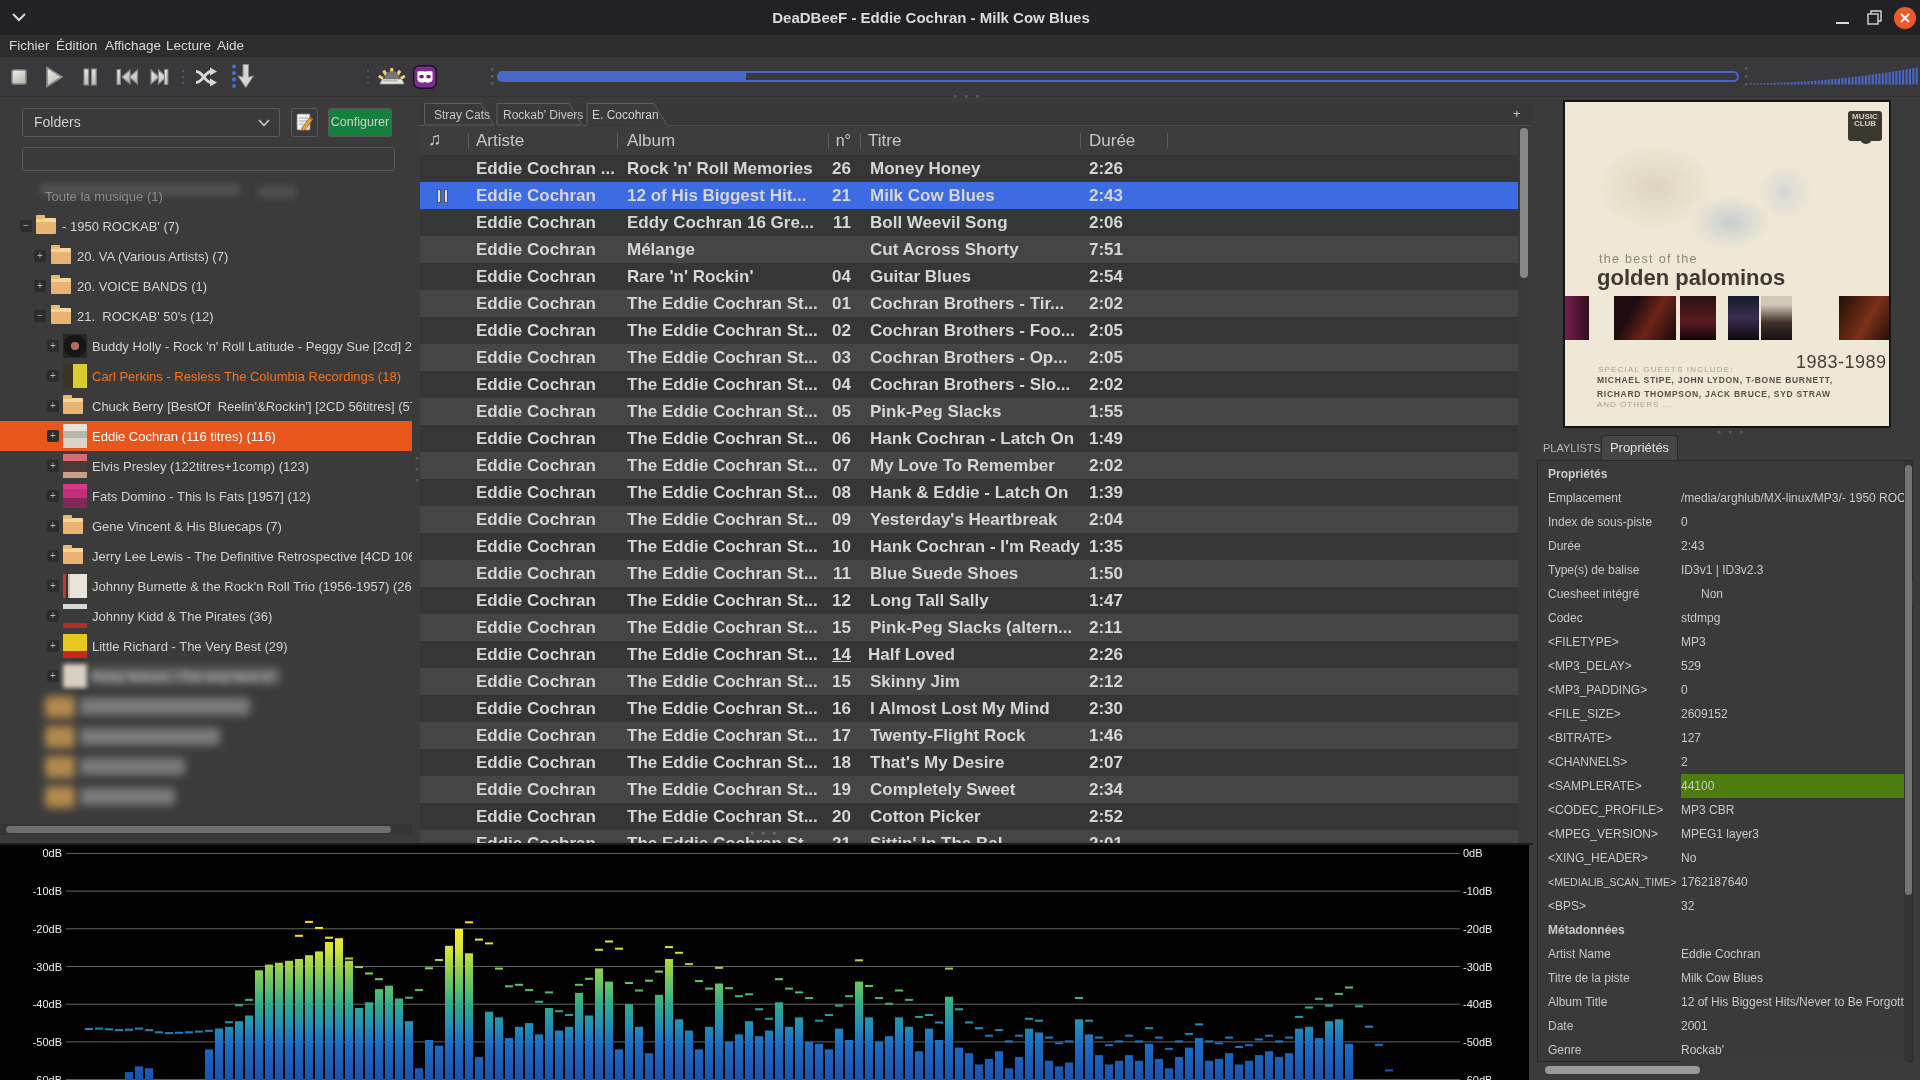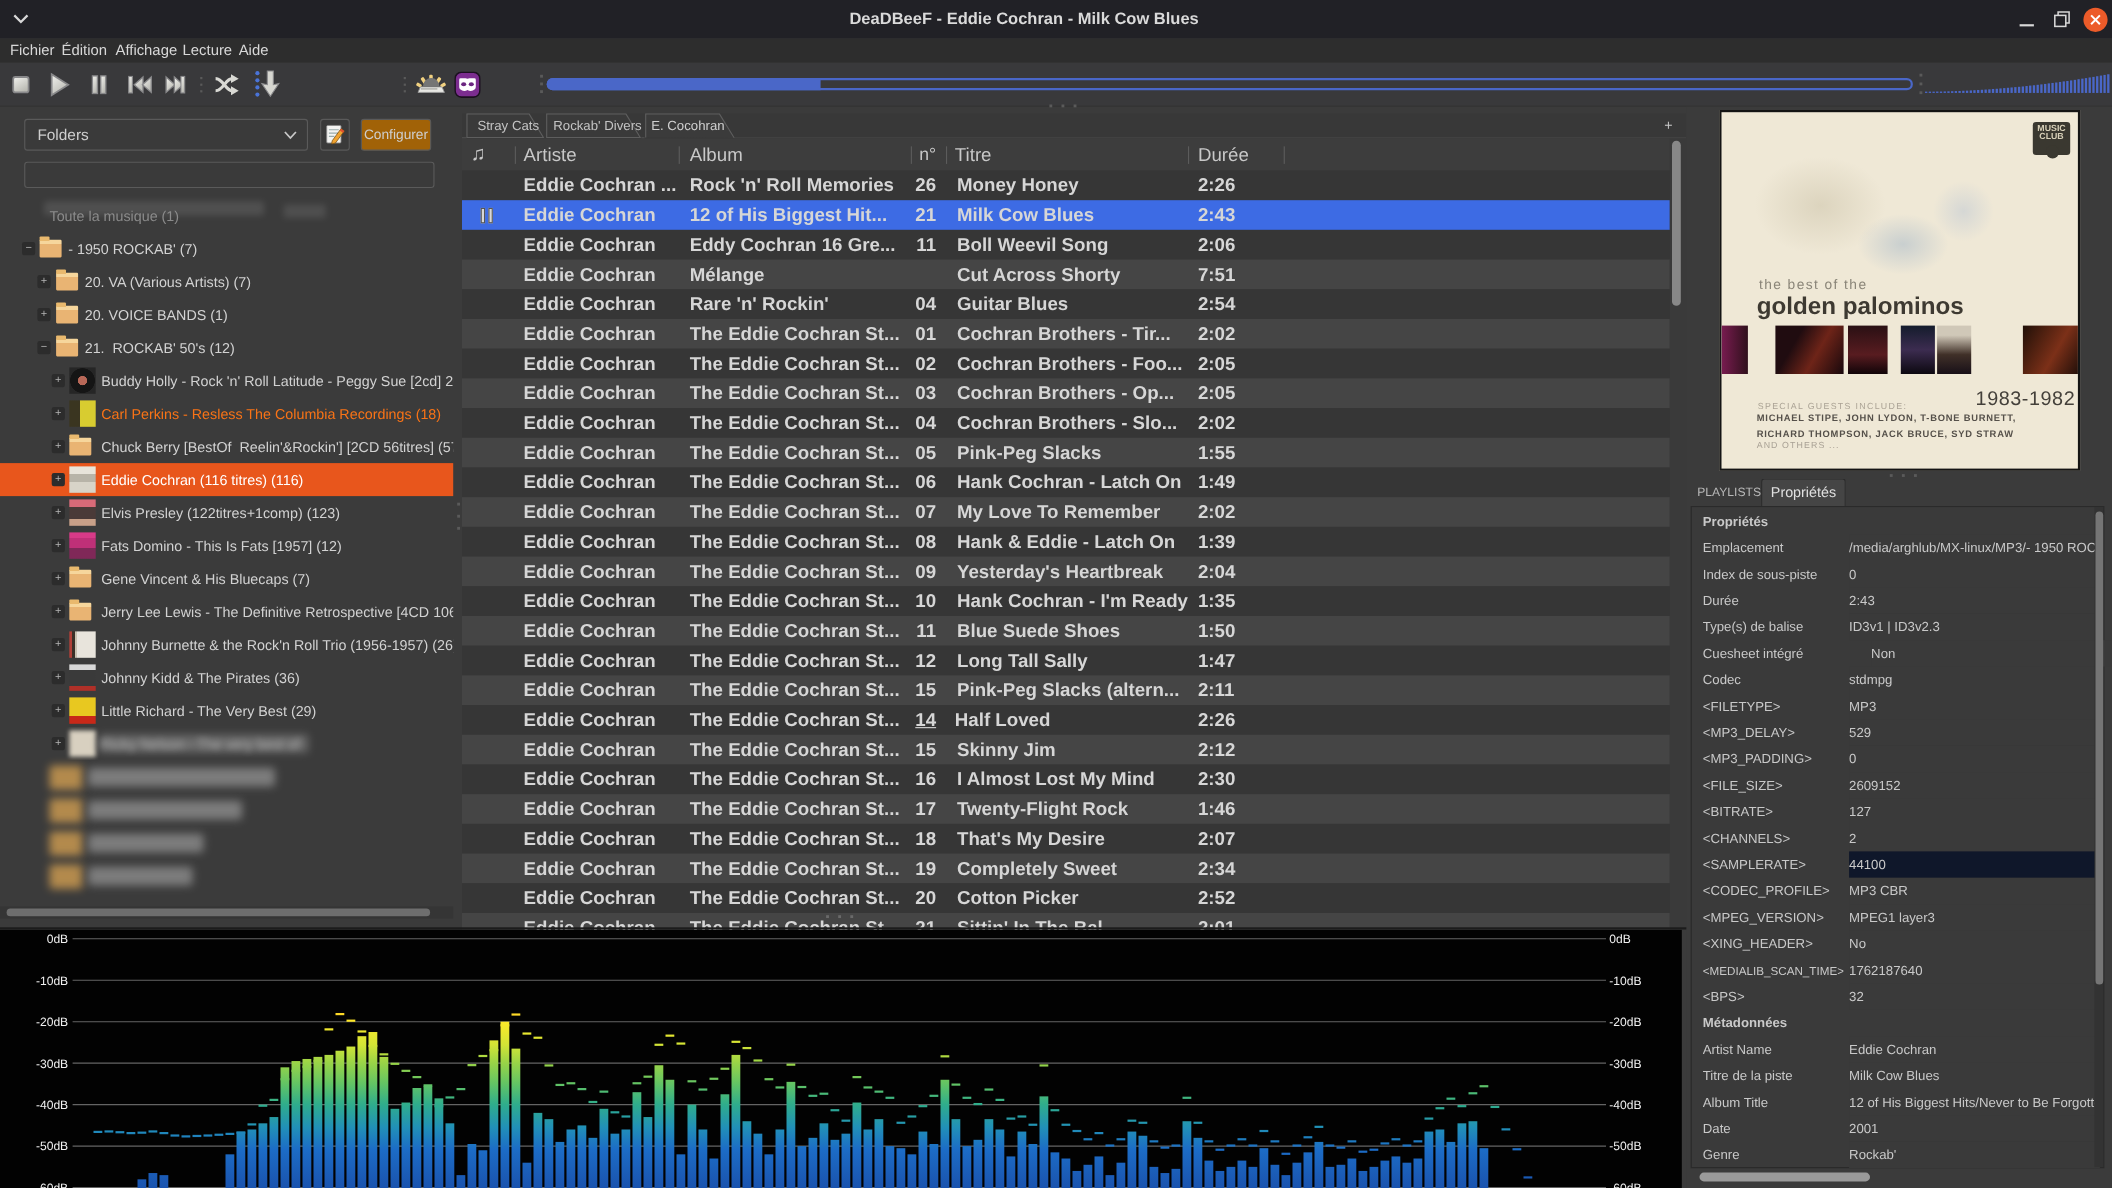--- a/index.html
+++ b/index.html
@@ -191,21 +191,21 @@
 <div class="abs" style="left:291px;top:108px;width:27px;height:29px;background:#3a3a3a;border:1px solid #5a5a5a;border-radius:3px;">
  <svg class="abs" style="left:4px;top:4px" width="18" height="19" viewBox="0 0 18 19">
   <rect x="1" y="1" width="13" height="16" rx="1" fill="#f4f4f2" stroke="#888" stroke-width="0.8"></rect>
   <g stroke="#9aa" stroke-width="1">
         <path d="M3 5 H12 M3 8 H12 M3 11 H8"></path>
       </g>
   <path d="M6 15 L14 4 L17 6 L9 17 L5.5 17.8 Z" fill="#f0a330" stroke="#7a5010" stroke-width="0.7"></path>
   <path d="M14 4 L17 6 L15.8 7.6 L12.8 5.6 Z" fill="#e05030"></path>
  </svg>
 </div>
-<div class="abs" style="left:328px;top:108px;width:64px;height:29px;background:#a16207;border:1px solid #5a5a5a;border-radius:3px;">
+<div class="abs" style="left:328px;top:108px;width:64px;height:29px;background:#15803d;border:1px solid #5a5a5a;border-radius:3px;">
  <div style="text-align:center;line-height:27px;font-size:12.5px;color:#cecece;">Configurer</div>
 </div>
 <div class="abs" style="left:22px;top:147px;width:373px;height:24px;background:#3a3a3a;border:1px solid #5a5a5a;border-radius:3px;"></div>
 <div class="treerow" style="top:181px;">
     <div class="trtext" style="left:45px;color:#8a8a8a;">Toute la musique (1)</div>
   </div>
 <div class="treerow" style="top:211px;">
     <div class="exp" style="left:20px">−</div>
     <div class="folder" style="left:36px"></div>
     <div class="trtext" style="left:62px;color:#d2d2d2;">- 1950 ROCKAB' (7)</div>
@@ -529,21 +529,21 @@
  <div class="abs" style="left:285px;top:11px;width:30px;height:20px;color:#d8d0b8;font-size:8px;font-weight:bold;line-height:7px;text-align:center;">MUSIC CLUB</div>
  <div class="abs" style="left:295px;top:30px;width:12px;height:12px;background:#3a3830;border-radius:50%;"></div>
  <div class="abs" style="left:34px;top:150px;color:#8a8578;font-size:12.5px;letter-spacing:1.3px;white-space:nowrap;">the best of the</div>
  <div class="abs" style="left:32px;top:163px;color:#3e3a32;font-size:22px;font-weight:bold;letter-spacing:0px;white-space:nowrap;">golden palominos</div>
  <div class="abs" style="left:0px;top:194px;width:24px;height:44px;background:linear-gradient(90deg,#781c50,#30101c);"></div>
  <div class="abs" style="left:49px;top:194px;width:62px;height:44px;background:linear-gradient(120deg,#200c10 30%,#6e2418 60%,#18080c);"></div>
  <div class="abs" style="left:115px;top:194px;width:36px;height:44px;background:linear-gradient(180deg,#2a1014,#581c20 60%,#100408);"></div>
  <div class="abs" style="left:163px;top:194px;width:31px;height:44px;background:linear-gradient(180deg,#141c2c,#3c2c50 50%,#0c0810);"></div>
  <div class="abs" style="left:196px;top:194px;width:31px;height:44px;background:linear-gradient(180deg,#d0c8b8 20%,#403028,#181018);"></div>
  <div class="abs" style="left:274px;top:194px;width:54px;height:44px;background:linear-gradient(120deg,#201008,#7c3018 55%,#180c08);"></div>
- <div class="abs" style="left:231px;top:250px;color:#44403a;font-size:18px;letter-spacing:0.5px;white-space:nowrap;">1983-1982</div>
+ <div class="abs" style="left:231px;top:250px;color:#44403a;font-size:18px;letter-spacing:0.5px;white-space:nowrap;">1983-1989</div>
  <div class="abs" style="left:33px;top:263px;color:#aaa294;font-size:8px;letter-spacing:1.2px;white-space:nowrap;">SPECIAL GUESTS INCLUDE:</div>
  <div class="abs" style="left:32px;top:273px;color:#55504a;font-size:8.5px;font-weight:bold;letter-spacing:0.7px;white-space:nowrap;">MICHAEL STIPE, JOHN LYDON, T-BONE BURNETT,</div>
  <div class="abs" style="left:32px;top:287px;color:#55504a;font-size:8.5px;font-weight:bold;letter-spacing:0.7px;white-space:nowrap;">RICHARD THOMPSON, JACK BRUCE, SYD STRAW</div>
  <div class="abs" style="left:32px;top:298px;color:#a8a094;font-size:8px;letter-spacing:1px;white-space:nowrap;">AND OTHERS ...</div>
 </div>
 <svg class="abs" style="left:1716px;top:428px" width="30" height="8" viewBox="0 0 30 8">
     <g fill="#5a5a5a">
       <rect x="2" y="3" width="2.6" height="2.6"></rect>
       <rect x="13" y="3" width="2.6" height="2.6"></rect>
       <rect x="24" y="3" width="2.6" height="2.6"></rect>
@@ -571,21 +571,21 @@
 <div class="prow" style="left:1681px;top:654px;width:228px;overflow:hidden;background:#3a3a3a;">529</div>
 <div class="prow" style="left:1548px;top:678px;width:128px;">&lt;MP3_PADDING&gt;</div>
 <div class="prow" style="left:1681px;top:678px;width:228px;overflow:hidden;background:#3a3a3a;">0</div>
 <div class="prow" style="left:1548px;top:702px;width:128px;">&lt;FILE_SIZE&gt;</div>
 <div class="prow" style="left:1681px;top:702px;width:228px;overflow:hidden;background:#3a3a3a;">2609152</div>
 <div class="prow" style="left:1548px;top:726px;width:128px;">&lt;BITRATE&gt;</div>
 <div class="prow" style="left:1681px;top:726px;width:228px;overflow:hidden;background:#3a3a3a;">127</div>
 <div class="prow" style="left:1548px;top:750px;width:128px;">&lt;CHANNELS&gt;</div>
 <div class="prow" style="left:1681px;top:750px;width:228px;overflow:hidden;background:#3a3a3a;">2</div>
 <div class="prow" style="left:1548px;top:774px;width:128px;">&lt;SAMPLERATE&gt;</div>
-<div class="prow" style="left:1681px;top:774px;width:228px;overflow:hidden;background:#0f172a;">44100</div>
+<div class="prow" style="left:1681px;top:774px;width:228px;overflow:hidden;background:#4d7c0f;">44100</div>
 <div class="prow" style="left:1548px;top:798px;width:128px;">&lt;CODEC_PROFILE&gt;</div>
 <div class="prow" style="left:1681px;top:798px;width:228px;overflow:hidden;background:#3a3a3a;">MP3 CBR</div>
 <div class="prow" style="left:1548px;top:822px;width:128px;">&lt;MPEG_VERSION&gt;</div>
 <div class="prow" style="left:1681px;top:822px;width:228px;overflow:hidden;background:#3a3a3a;">MPEG1 layer3</div>
 <div class="prow" style="left:1548px;top:846px;width:128px;">&lt;XING_HEADER&gt;</div>
 <div class="prow" style="left:1681px;top:846px;width:228px;overflow:hidden;background:#3a3a3a;">No</div>
 <div class="prow" style="left:1548px;top:870px;width:128px;"><span style="font-size:10.6px">&lt;MEDIALIB_SCAN_TIME&gt;</span></div>
 <div class="prow" style="left:1681px;top:870px;width:228px;overflow:hidden;background:#3a3a3a;">1762187640</div>
 <div class="prow" style="left:1548px;top:894px;width:128px;">&lt;BPS&gt;</div>
 <div class="prow" style="left:1681px;top:894px;width:228px;overflow:hidden;background:#3a3a3a;">32</div>

